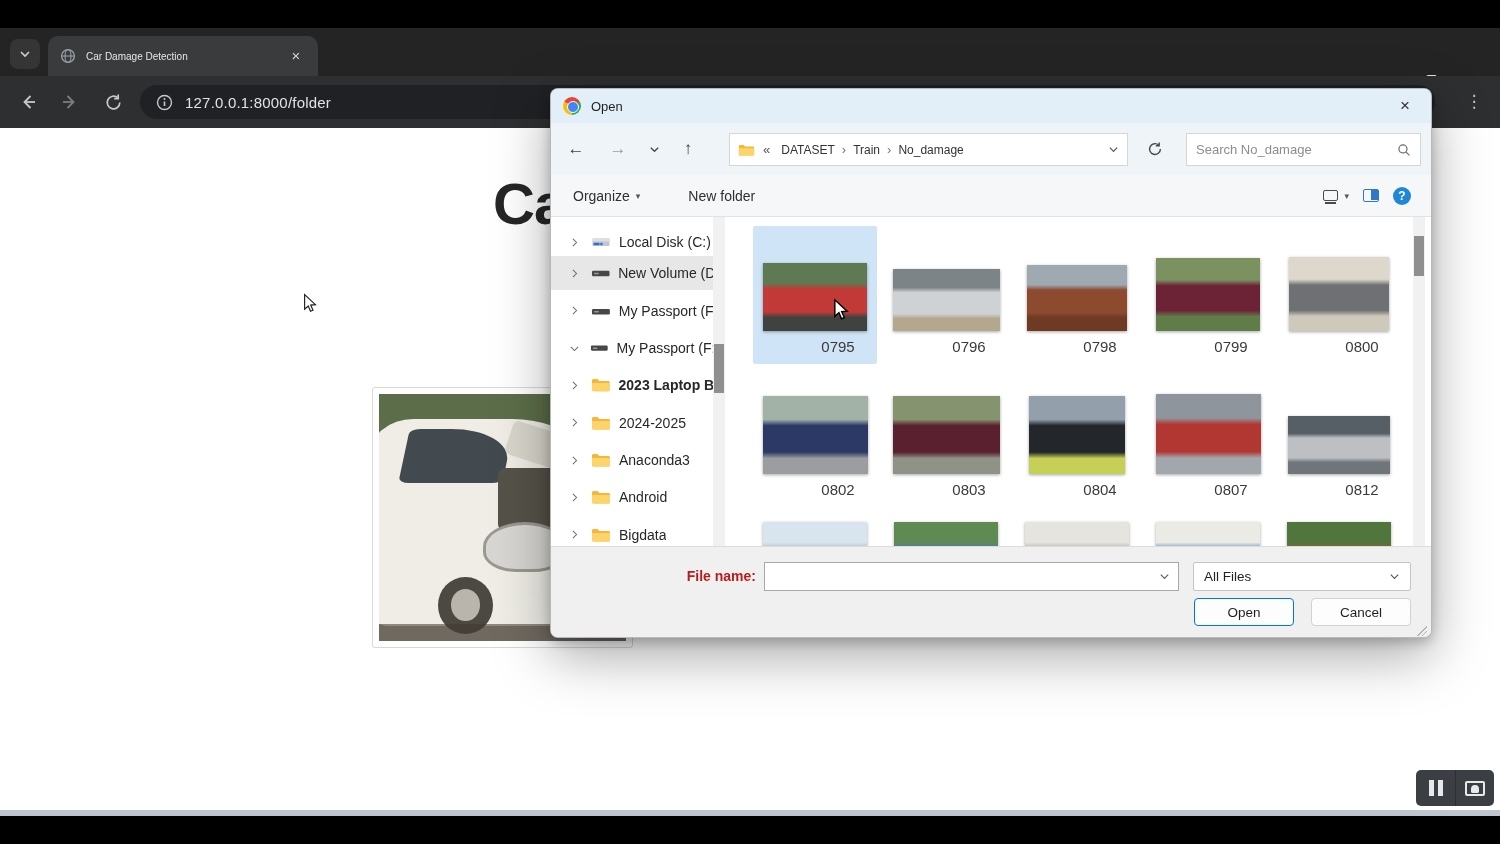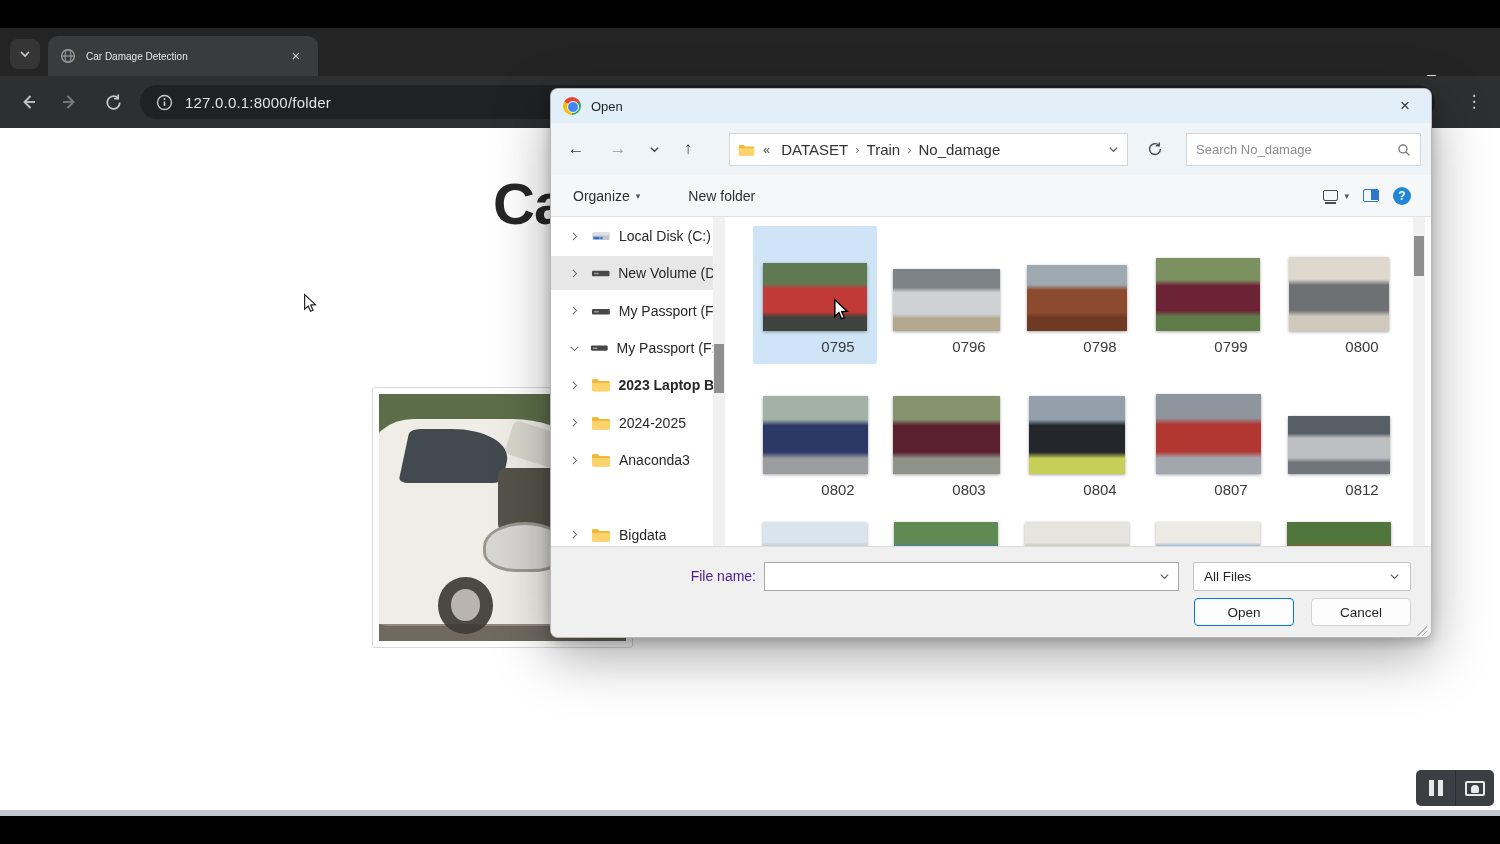--- a/index.html
+++ b/index.html
@@ -86,21 +86,21 @@
     background:#4285f4; border:1.5px solid #fff; border-radius:50%; }
   .dlg-title { font-size:13px; color:#1f1f1f; margin-left:10px; }
   .dlg-close { margin-left:auto; font-size:17px; color:#333; width:28px; text-align:center; }
 
   .dlg-nav { position:absolute; left:0; top:34px; width:100%; height:52px; background:#eef4f8; }
   .dnav-ico { position:absolute; top:13px; width:26px; height:26px; display:flex; align-items:center;
     justify-content:center; font-size:17px; color:#3f3f3f; }
   .crumbbar { position:absolute; left:178px; top:10px; width:399px; height:33px; background:#fff;
     border:1px solid #d6d6d6; display:flex; align-items:center; padding:0 8px; }
   .crumb-collapsed { color:#555; font-size:13px; margin:0 4px 0 8px; }
-  .crumb-seg { color:#333; font-size:15px; padding:0 7px; white-space:nowrap; }
+  .crumb-seg { color:#333; font-size:12px; padding:0 7px; white-space:nowrap; }
   .crumb-sep { color:#777; font-size:13px; }
   .crumb-caret { margin-left:auto; }
   .refresh-btn { position:absolute; left:590px; top:12px; width:28px; height:28px; display:flex;
     align-items:center; justify-content:center; }
   .searchbox { position:absolute; left:635px; top:10px; width:235px; height:33px; background:#fff;
     border:1px solid #d6d6d6; display:flex; align-items:center; padding:0 9px; }
   .search-ph { color:#8d8d8d; font-size:13px; flex:1; }
 
   .dlg-toolbar { position:absolute; left:0; top:86px; width:100%; height:42px; background:#f6f7f8;
     border-bottom:1px solid #e2e2e2; display:flex; align-items:center; }
@@ -134,21 +134,21 @@
     align-items:center; position:relative; border-radius:2px; padding-bottom:8px; }
   .fitem.sel { background:var(--sel,#cfe5f7); }
   .fthumb { margin-top:auto; box-shadow:0 1px 3px rgba(0,0,0,.35); }
   .flabel { height:18px; line-height:18px; margin-top:7px; font-size:15px; color:#3a3a3a;margin-left:46px; }
   .fitem.partial .fthumb { margin-top:10px; }
   .cursor-file { position:absolute; left:80px; top:72px; width:17px; }
 
   .dlg-bottom { position:absolute; left:0; top:457px; width:100%; height:93px; background:#f0f0f0;
     border-top:1px solid #dcdcdc; }
   .fn-label { position:absolute; left:80px; top:15px; width:125px; height:29px; line-height:29px;
-    text-align:right; font-size:14px; color:#4c1d95; }
+    text-align:right; font-size:14px; color:#b91c1c;font-weight:bold; }
   .fn-input { position:absolute; left:213px; top:15px; width:415px; height:29px; background:#fff;
     border:1px solid #a8a8a8; display:flex; align-items:center; padding:0 8px; }
   .fn-value { flex:1; font-size:13px; color:#222; }
   .ft-select { position:absolute; left:642px; top:15px; width:218px; height:29px; background:#fff;
     border:1px solid #c4c4c4; border-radius:2px; display:flex; align-items:center; padding:0 10px; }
   .ft-value { flex:1; font-size:13.5px; color:#222; }
   .btn { position:absolute; top:51px; width:100px; height:28px; background:#fdfdfd; border-radius:4px;
     font-size:13.5px; color:#1f1f1f; display:flex; align-items:center; justify-content:center;
     font-family:inherit; }
   .btn-open { left:643px; border:1.5px solid var(--openborder,#0078d4); }
@@ -317,21 +317,21 @@
           <span class="view-icon"></span>
           <span class="tb-caret">▾</span>
         </div>
         <span class="pane-icon"></span>
         <span class="help-circle">?</span>
       </div>
     </div>
 
     <div class="dlg-body">
       <div class="dlg-side" id="side">
-          <div class="side-item" style="top: 2px;">
+          <div class="side-item" style="top: 8px;">
             <span class="side-chev">
               <svg width="13" height="13" viewBox="0 0 16 16" style="">
                 <path d="M6 3.5l4.5 4.5L6 12.5" fill="none" stroke="#6e6e6e" stroke-width="1.3"></path>
               </svg>
             </span>
             <span class="side-ico">
               <svg viewBox="0 0 20 16">
                 <rect x="1.5" y="4.5" width="17" height="7.5" rx="1" fill="#c2c6cb"></rect>
                 <rect x="1.5" y="4.5" width="17" height="3" fill="#dbdfe3"></rect>
                 <rect x="2.5" y="8.8" width="6" height="2.4" fill="#2f6fce"></rect>
@@ -416,20 +416,34 @@
                 <path d="M6 3.5l4.5 4.5L6 12.5" fill="none" stroke="#6e6e6e" stroke-width="1.3"></path>
               </svg>
             </span>
             <span class="side-ico">
               <svg viewBox="0 0 20 16">
                 <path d="M1 3.5C1 2.7 1.7 2 2.5 2h4l1.8 2h9.2c.8 0 1.5.7 1.5 1.5V13c0 .8-.7 1.5-1.5 1.5h-15C1.7 14.5 1 13.8 1 13V3.5z" fill="#f3b73a"></path>
                 <path d="M1 6h18v7c0 .8-.7 1.5-1.5 1.5h-15C1.7 14.5 1 13.8 1 13V6z" fill="#fcd46b"></path>
               </svg>
             </span>
             <span class="side-label">Anaconda3</span>
+          </div>
+          <div class="side-item" style="top: 263.45px;">
+            <span class="side-chev">
+              <svg width="13" height="13" viewBox="0 0 16 16" style="">
+                <path d="M6 3.5l4.5 4.5L6 12.5" fill="none" stroke="#6e6e6e" stroke-width="1.3"></path>
+              </svg>
+            </span>
+            <span class="side-ico">
+              <svg viewBox="0 0 20 16">
+                <path d="M1 3.5C1 2.7 1.7 2 2.5 2h4l1.8 2h9.2c.8 0 1.5.7 1.5 1.5V13c0 .8-.7 1.5-1.5 1.5h-15C1.7 14.5 1 13.8 1 13V3.5z" fill="#f3b73a"></path>
+                <path d="M1 6h18v7c0 .8-.7 1.5-1.5 1.5h-15C1.7 14.5 1 13.8 1 13V6z" fill="#fcd46b"></path>
+              </svg>
+            </span>
+            <span class="side-label">Android</span>
           </div>
           <div class="side-item" style="top: 300.8px;">
             <span class="side-chev">
               <svg width="13" height="13" viewBox="0 0 16 16" style="">
                 <path d="M6 3.5l4.5 4.5L6 12.5" fill="none" stroke="#6e6e6e" stroke-width="1.3"></path>
               </svg>
             </span>
             <span class="side-ico">
               <svg viewBox="0 0 20 16">
                 <path d="M1 3.5C1 2.7 1.7 2 2.5 2h4l1.8 2h9.2c.8 0 1.5.7 1.5 1.5V13c0 .8-.7 1.5-1.5 1.5h-15C1.7 14.5 1 13.8 1 13V3.5z" fill="#f3b73a"></path>

